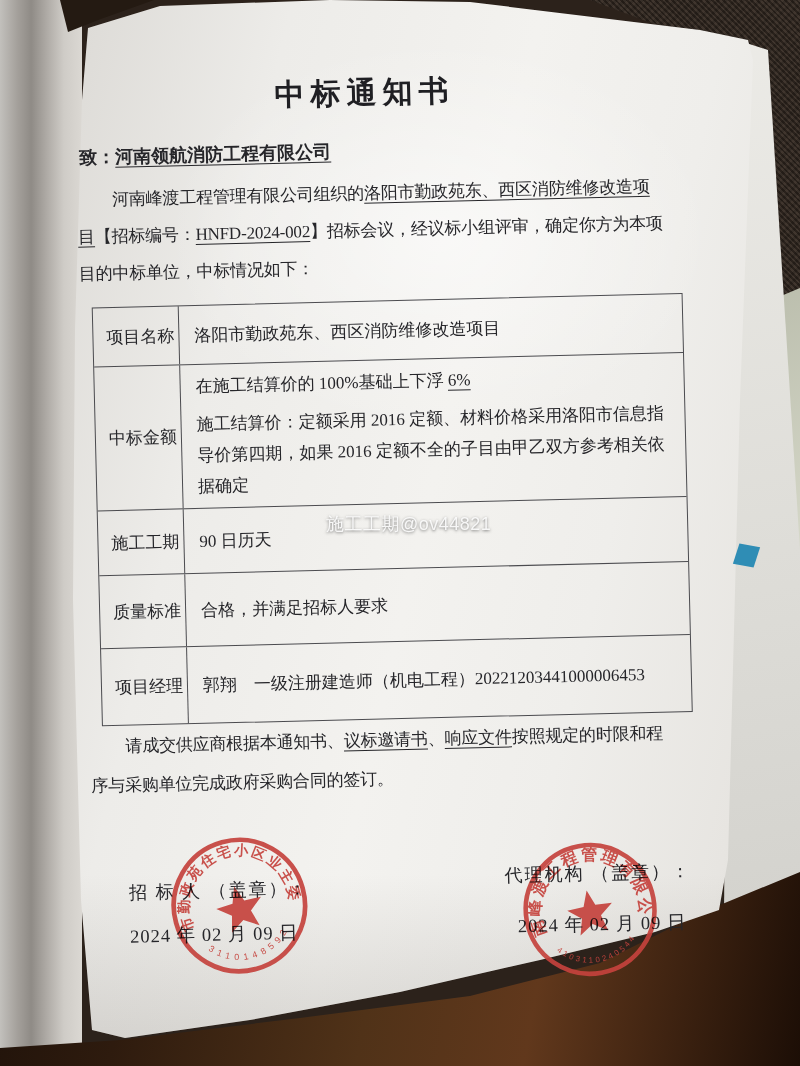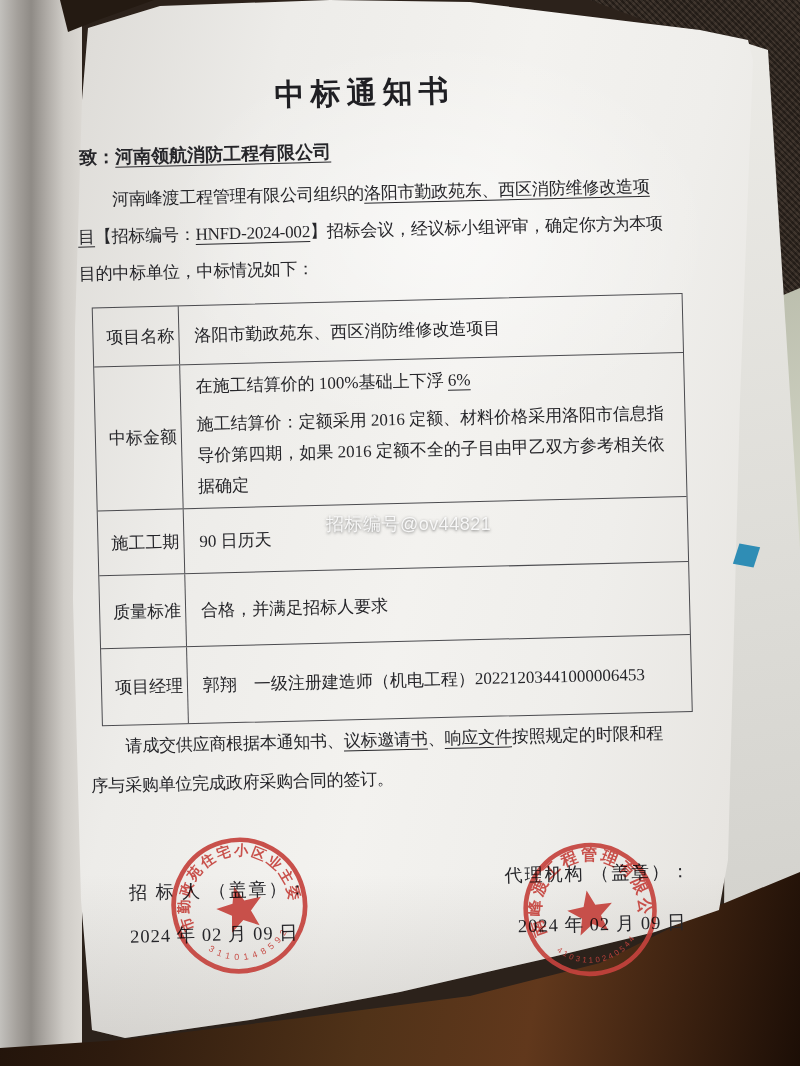--- a/index.html
+++ b/index.html
@@ -200,13 +200,13 @@
     <text class="ring-text" font-size="17.5" letter-spacing="3" text-anchor="middle">
       <textPath href="#tpR" startOffset="50%">河南峰渡工程管理有限公司</textPath>
     </text>
     <text class="serial-text" font-size="8.5" letter-spacing="3" text-anchor="middle">
       <textPath href="#bpR" startOffset="50%">4103110240544</textPath>
     </text>
   </svg>
 
 </div>
 
-<div class="abs watermark">招标编号@ov44821</div>
+<div class="abs watermark">施工工期@ov44821</div>
 
 </body></html>

